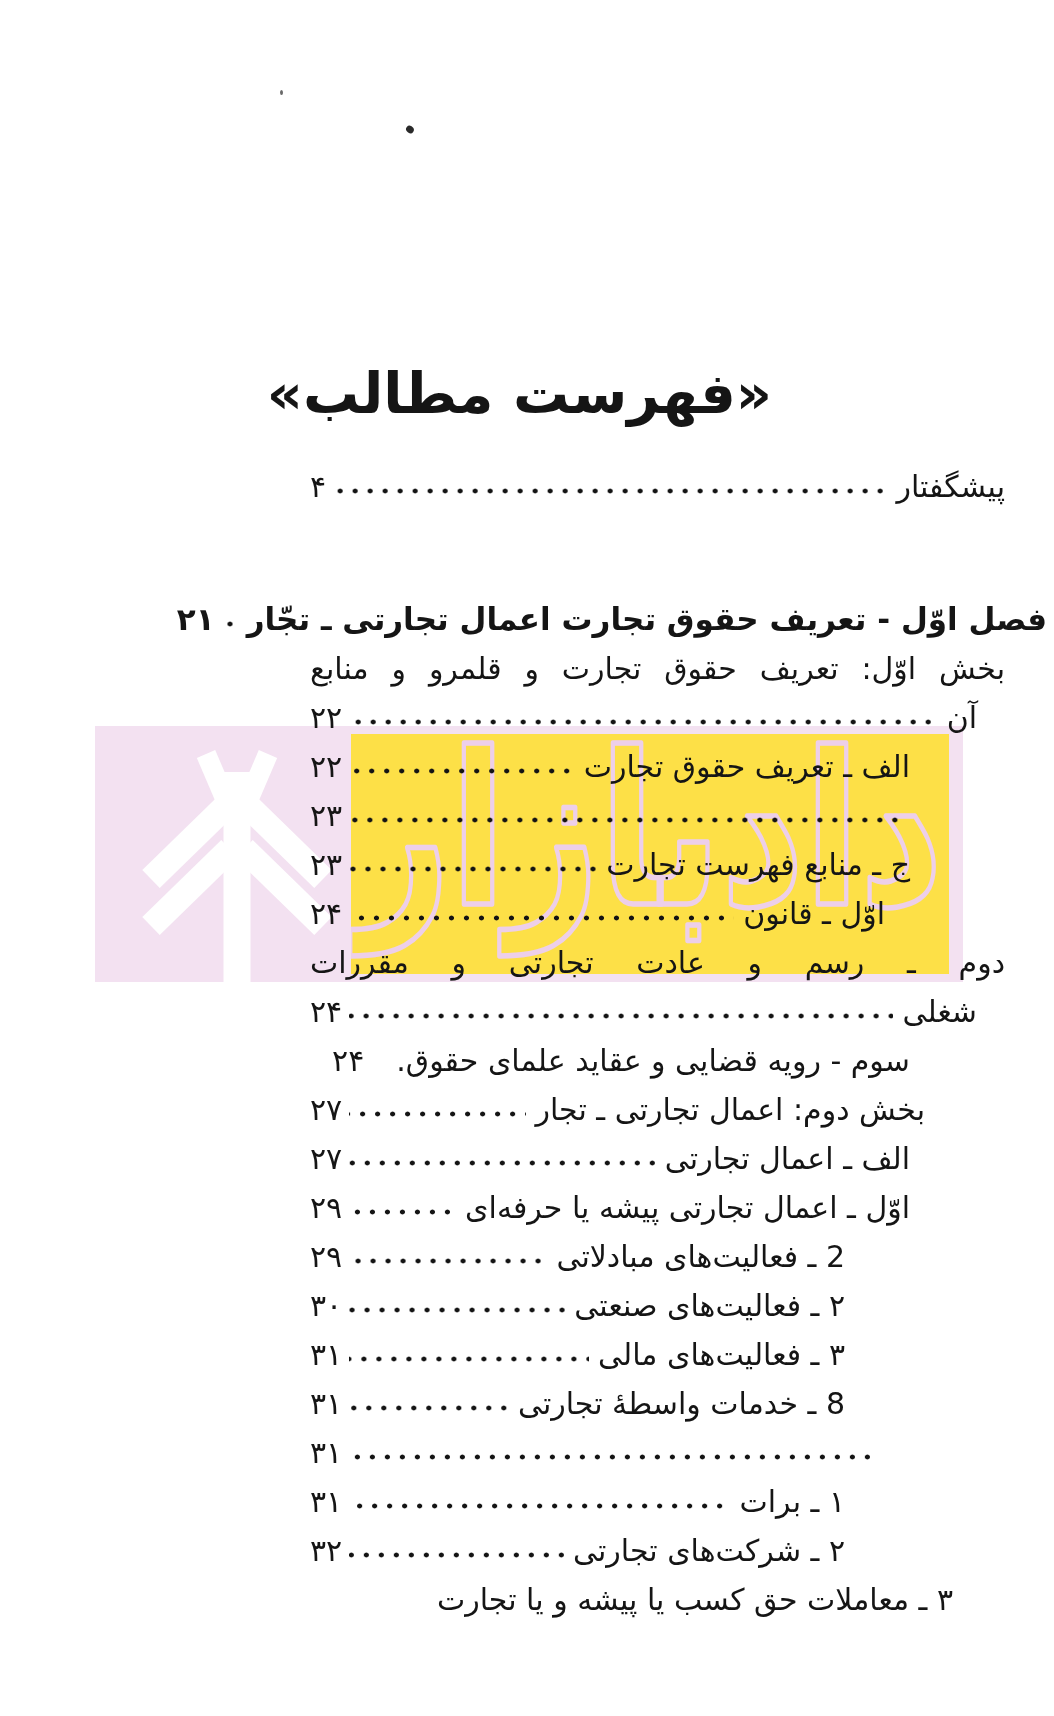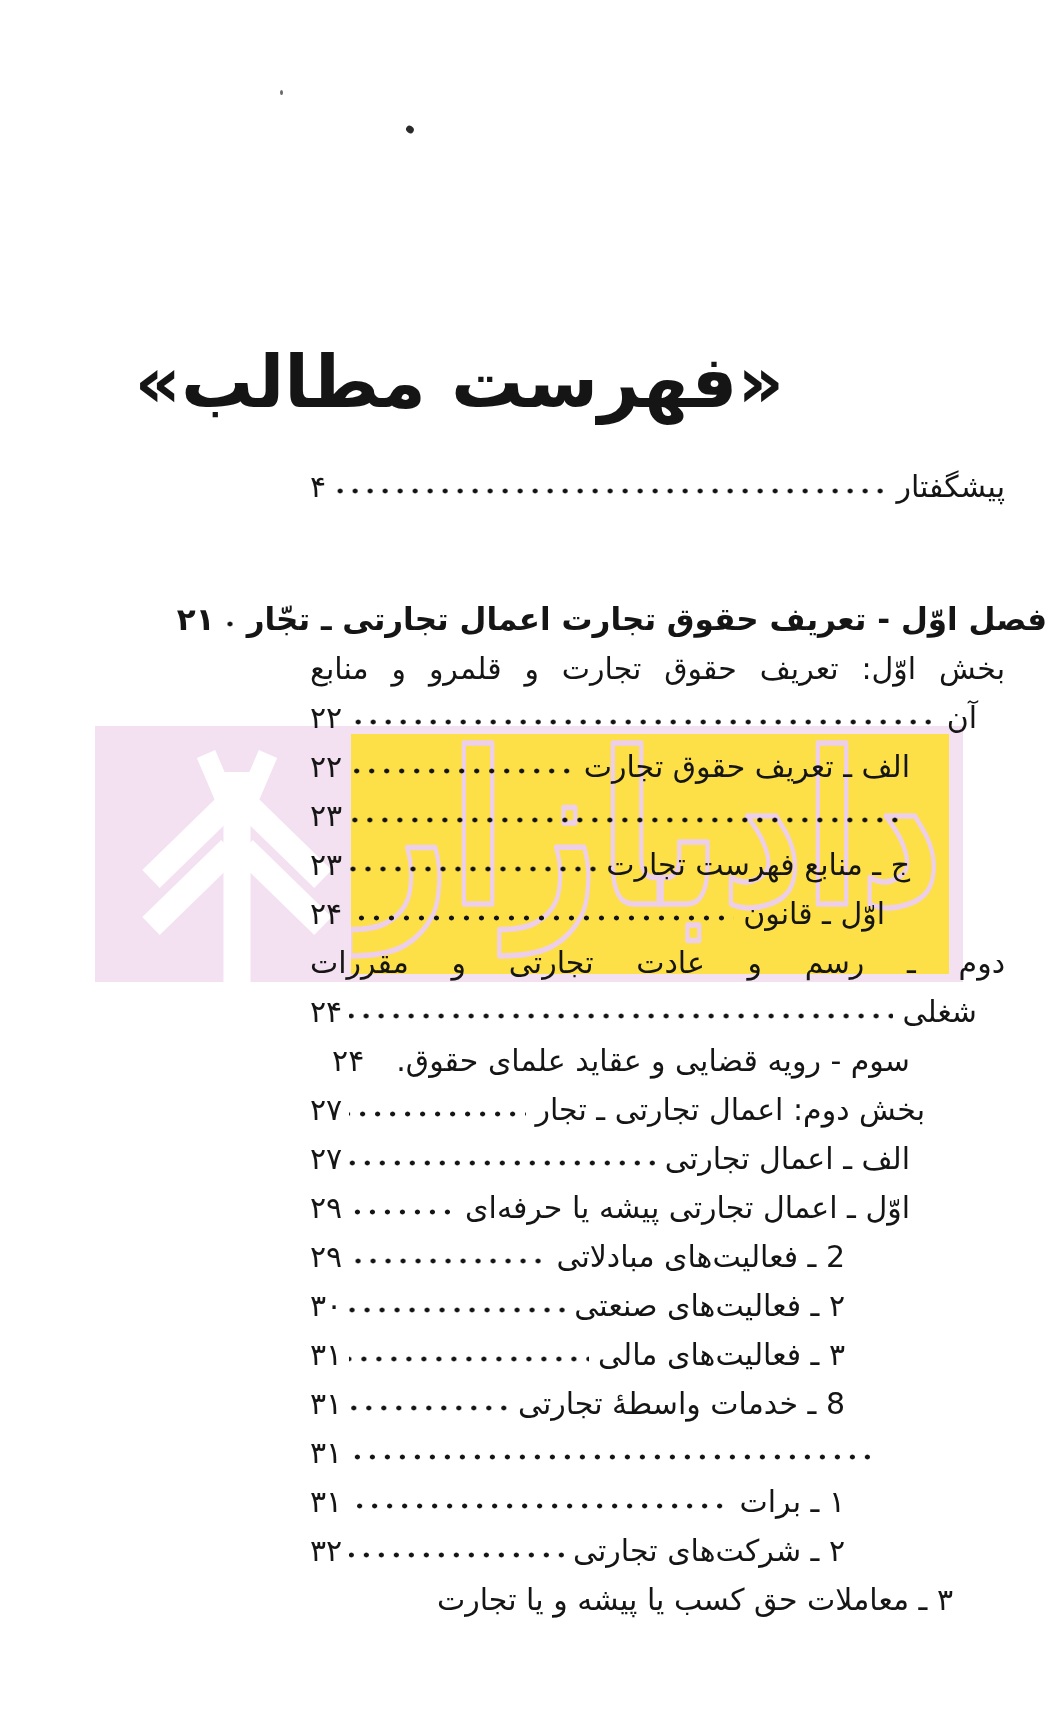--- a/index.html
+++ b/index.html
@@ -21,22 +21,22 @@
   }
   .wm-logo{position:absolute;left:0;top:0;width:256px;height:256px;}
   .wm-box{
     position:absolute;left:256px;right:14px;top:8px;bottom:8px;
     background:#fde047;overflow:hidden;
   }
   .wm-box svg{display:block;width:100%;height:100%;}
 
   
   .page-title{
-    position:absolute;top:336px;right:270px;margin:0;
-    font-size:72px;line-height:92px;font-weight:bold;
+    position:absolute;top:336px;right:270px;margin:12px;
+    font-size:56px;line-height:92px;font-weight:bold;
     letter-spacing:0px;white-space:nowrap;
   }
 
   
   .toc{position:absolute;top:462px;left:310px;right:49px;}
   .row{
     display:flex;align-items:baseline;
     height:49px;line-height:49px;font-size:30px;white-space:nowrap;
   }
   .row .lbl{flex:0 0 auto;}

